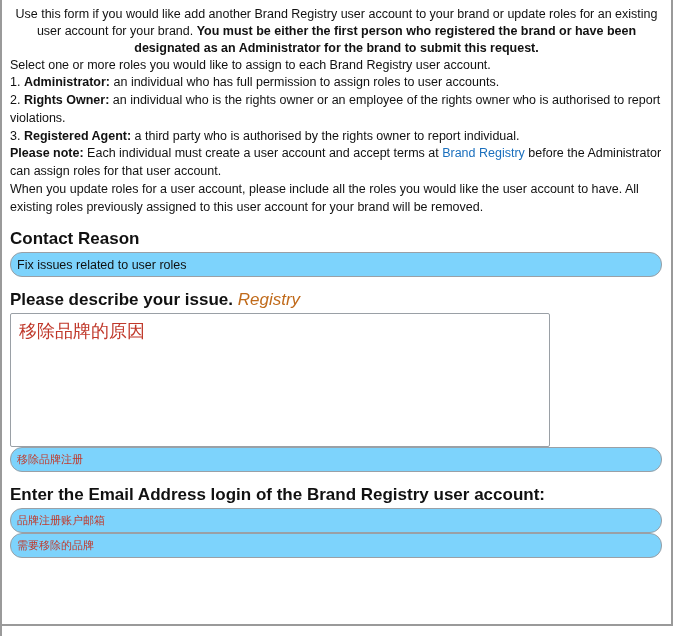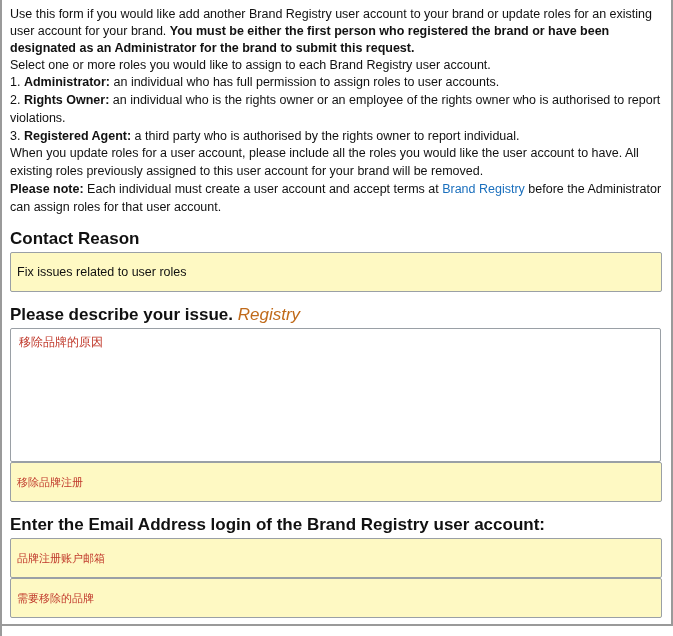--- a/index.html
+++ b/index.html
@@ -26,20 +26,21 @@
     border-left: 2px solid #9a9a9a;
     border-right: 2px solid #9a9a9a;
     background: #fff;
   }
   .content {
     padding: 6px 8px 0 8px;
   }
   p.intro {
     margin: 0 0 0 0;
     line-height: 1.35;
+    text-align: center;
   }
   .b { font-weight: bold; }
   .block {
     line-height: 1.42;
   }
   .block .row { display: block; }
   .link {
     color: #1a6fbd;
     text-decoration: none;
   }
@@ -50,44 +51,44 @@
     font-size: 17px;
   }
   .req {
     color: #c06a1a;
     font-style: italic;
     font-weight: normal;
   }
   input.textbox {
     box-sizing: border-box;
     width: 652px;
-    height: 40px;
+    height: 25px;
     border: 1px solid #9aa0a6;
-    border-radius: 2px;
+    border-radius: 12px;
     padding: 2px 6px;
     font-family: "Liberation Sans", sans-serif;
     font-size: 12.5px;
     color: #111;
-    background: #fef9c3;
+    background: #7dd3fc;
     outline: none;
     display: block;
   }
   input.textbox.cjk {
     color: #c0392b;
     font-size: 11px;
   }
   textarea.bigbox {
     box-sizing: border-box;
-    width: 651px;
+    width: 540px;
     height: 134px;
     border: 1px solid #9aa0a6;
     border-radius: 2px;
     padding: 6px 8px;
     font-family: "Liberation Sans", sans-serif;
-    font-size: 12px;
+    font-size: 18px;
     color: #c0392b;
     background: #fff;
     outline: none;
     resize: none;
     display: block;
     line-height: 1.3;
   }
   .footer-strip {
     position: absolute;
     left: 0;
@@ -116,25 +117,25 @@
       </span>
       <span class="row">
         <span>2. </span><span class="b">Rights Owner:</span><span> an individual who is the rights owner or an employee of the rights owner who is authorised to report violations.</span>
       </span>
       <span class="row">
         <span>3. </span><span class="b">Registered Agent:</span><span> a third party who is authorised by the rights owner to report individual.</span>
       </span>
     </div>
 
     <div class="block">
-      <span>When you update roles for a user account, please include all the roles you would like the user account to have. All existing roles previously assigned to this user account for your brand will be removed.</span>
+      <span class="b">Please note:</span><span> Each individual must create a user account and accept terms at </span><a class="link" href="#">Brand Registry</a><span> before the Administrator can assign roles for that user account.</span>
     </div>
 
     <div class="block">
-      <span class="b">Please note:</span><span> Each individual must create a user account and accept terms at </span><a class="link" href="#">Brand Registry</a><span> before the Administrator can assign roles for that user account.</span>
+      <span>When you update roles for a user account, please include all the roles you would like the user account to have. All existing roles previously assigned to this user account for your brand will be removed.</span>
     </div>
 
     <div class="label">Contact Reason</div>
     <input class="textbox" type="text" value="Fix issues related to user roles" style="">
 
     <div class="label">
       <span>Please describe your issue.</span>
       <span class="req">Registry</span>
     </div>
     <textarea class="bigbox" style="">移除品牌的原因</textarea>

